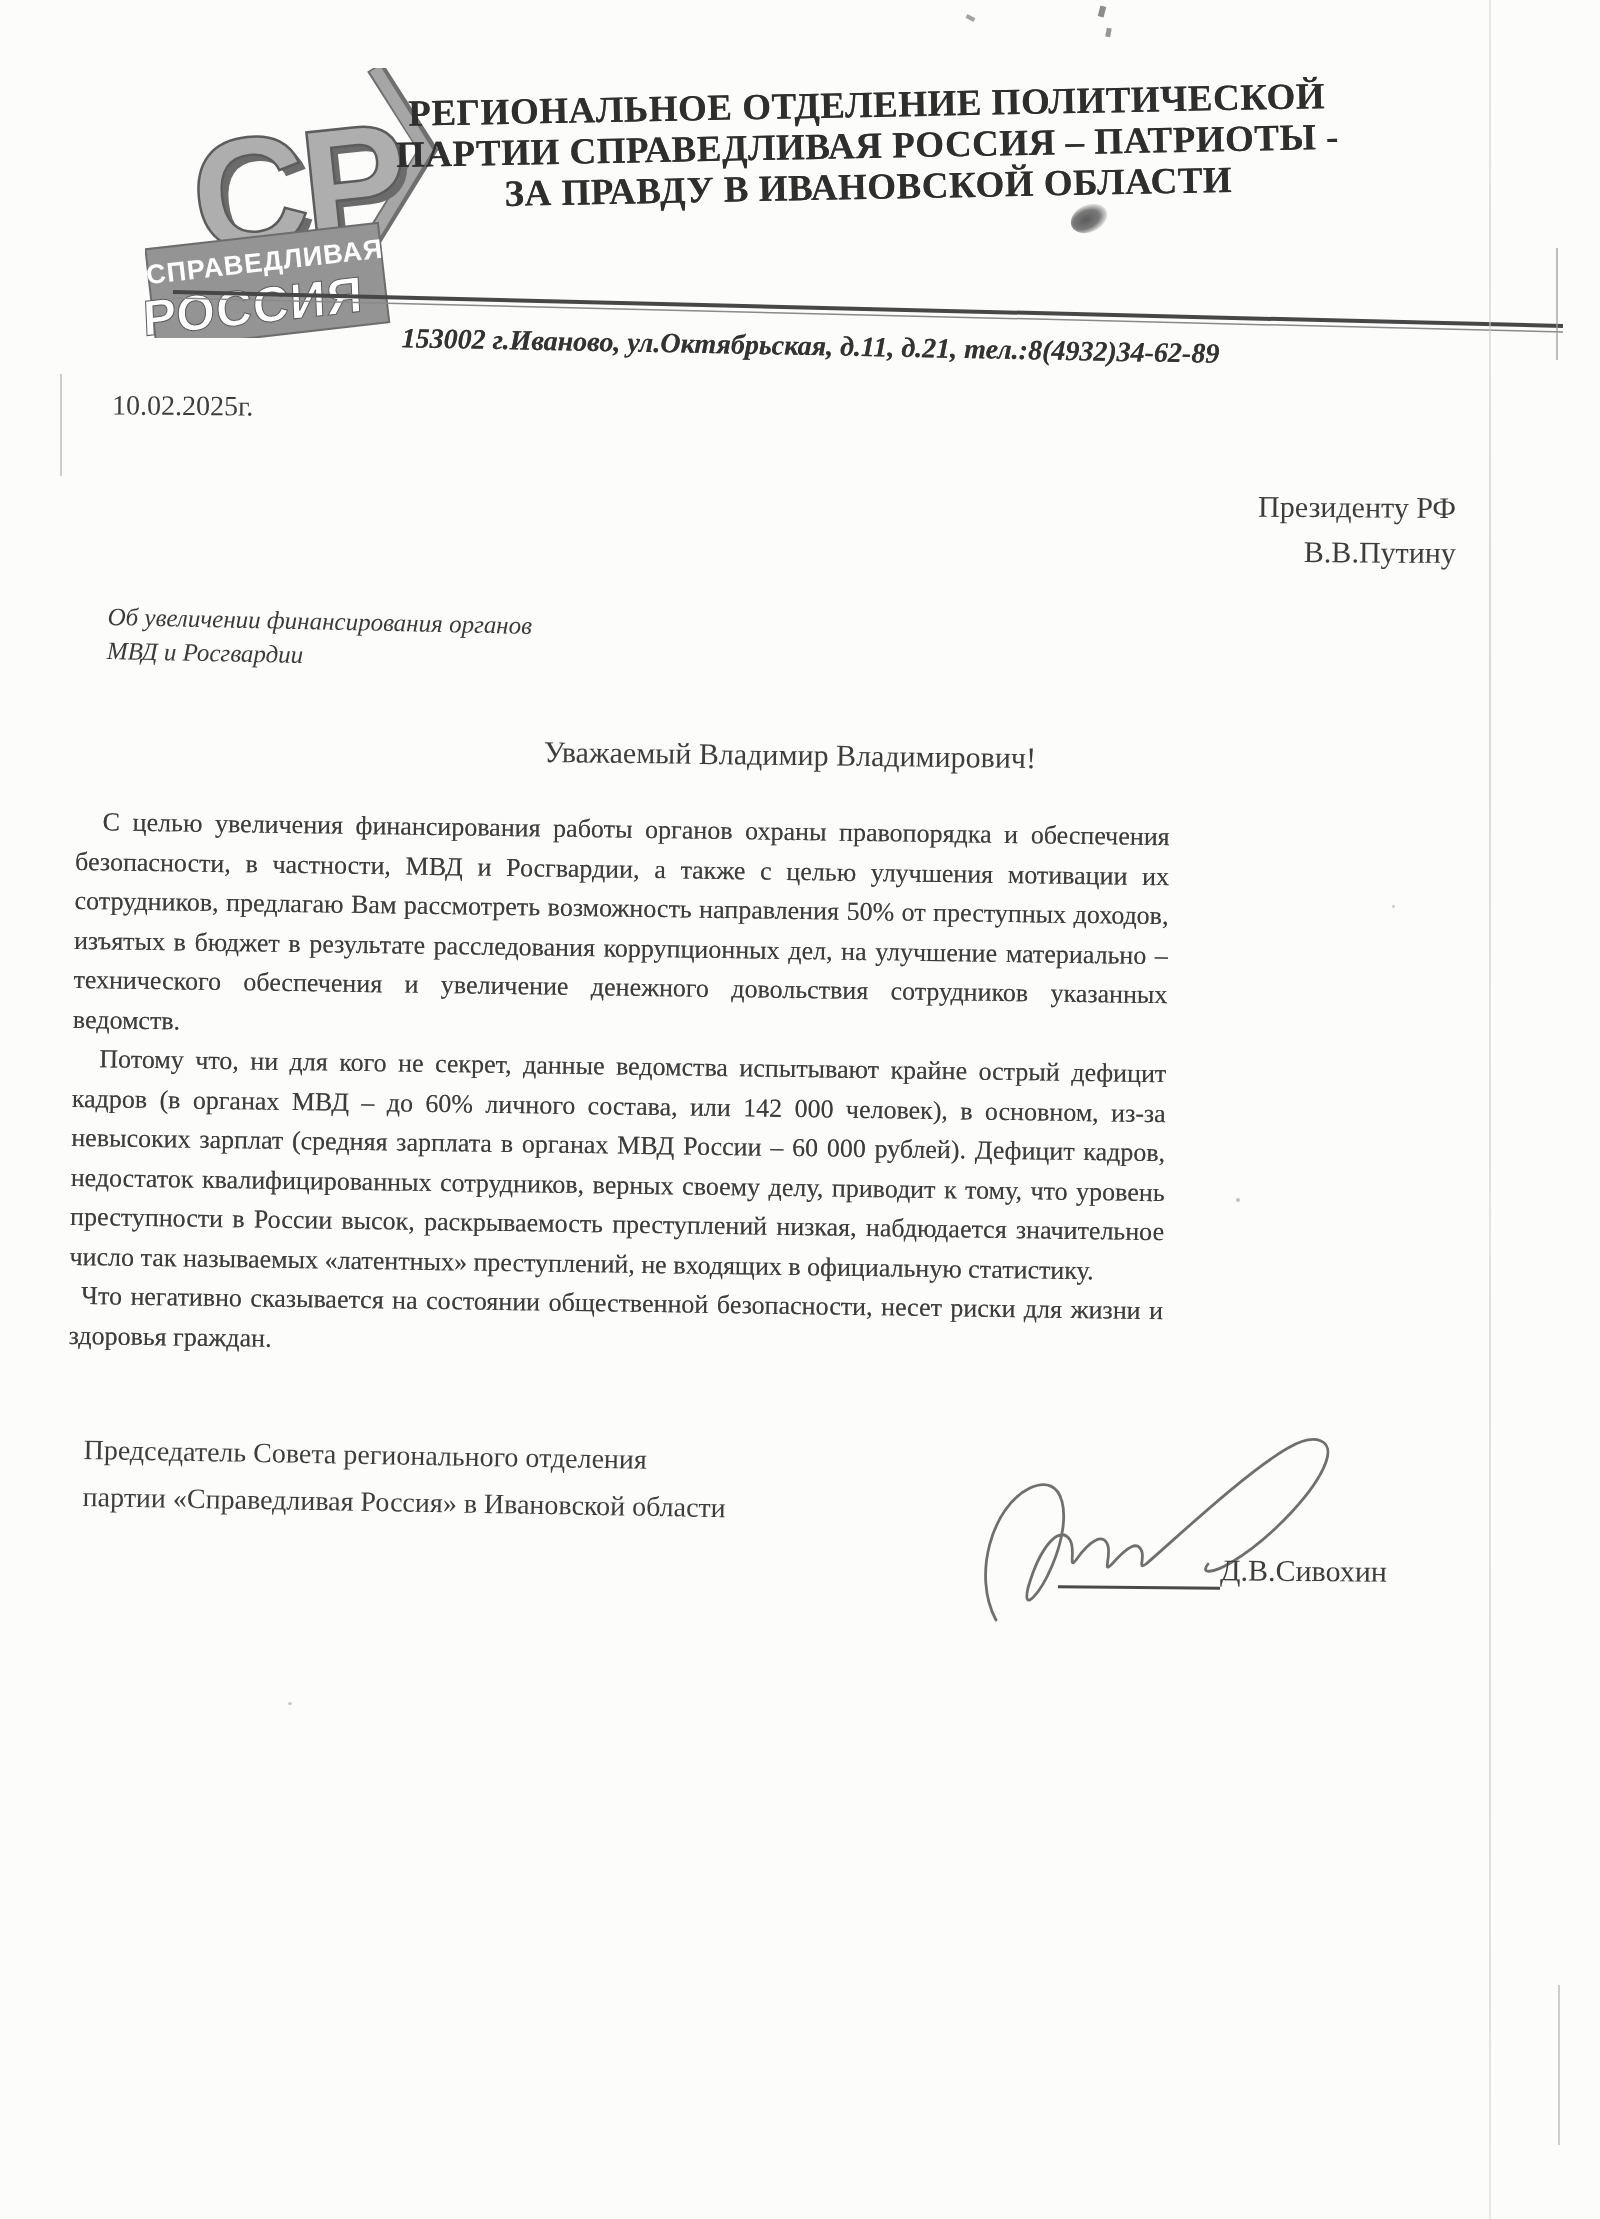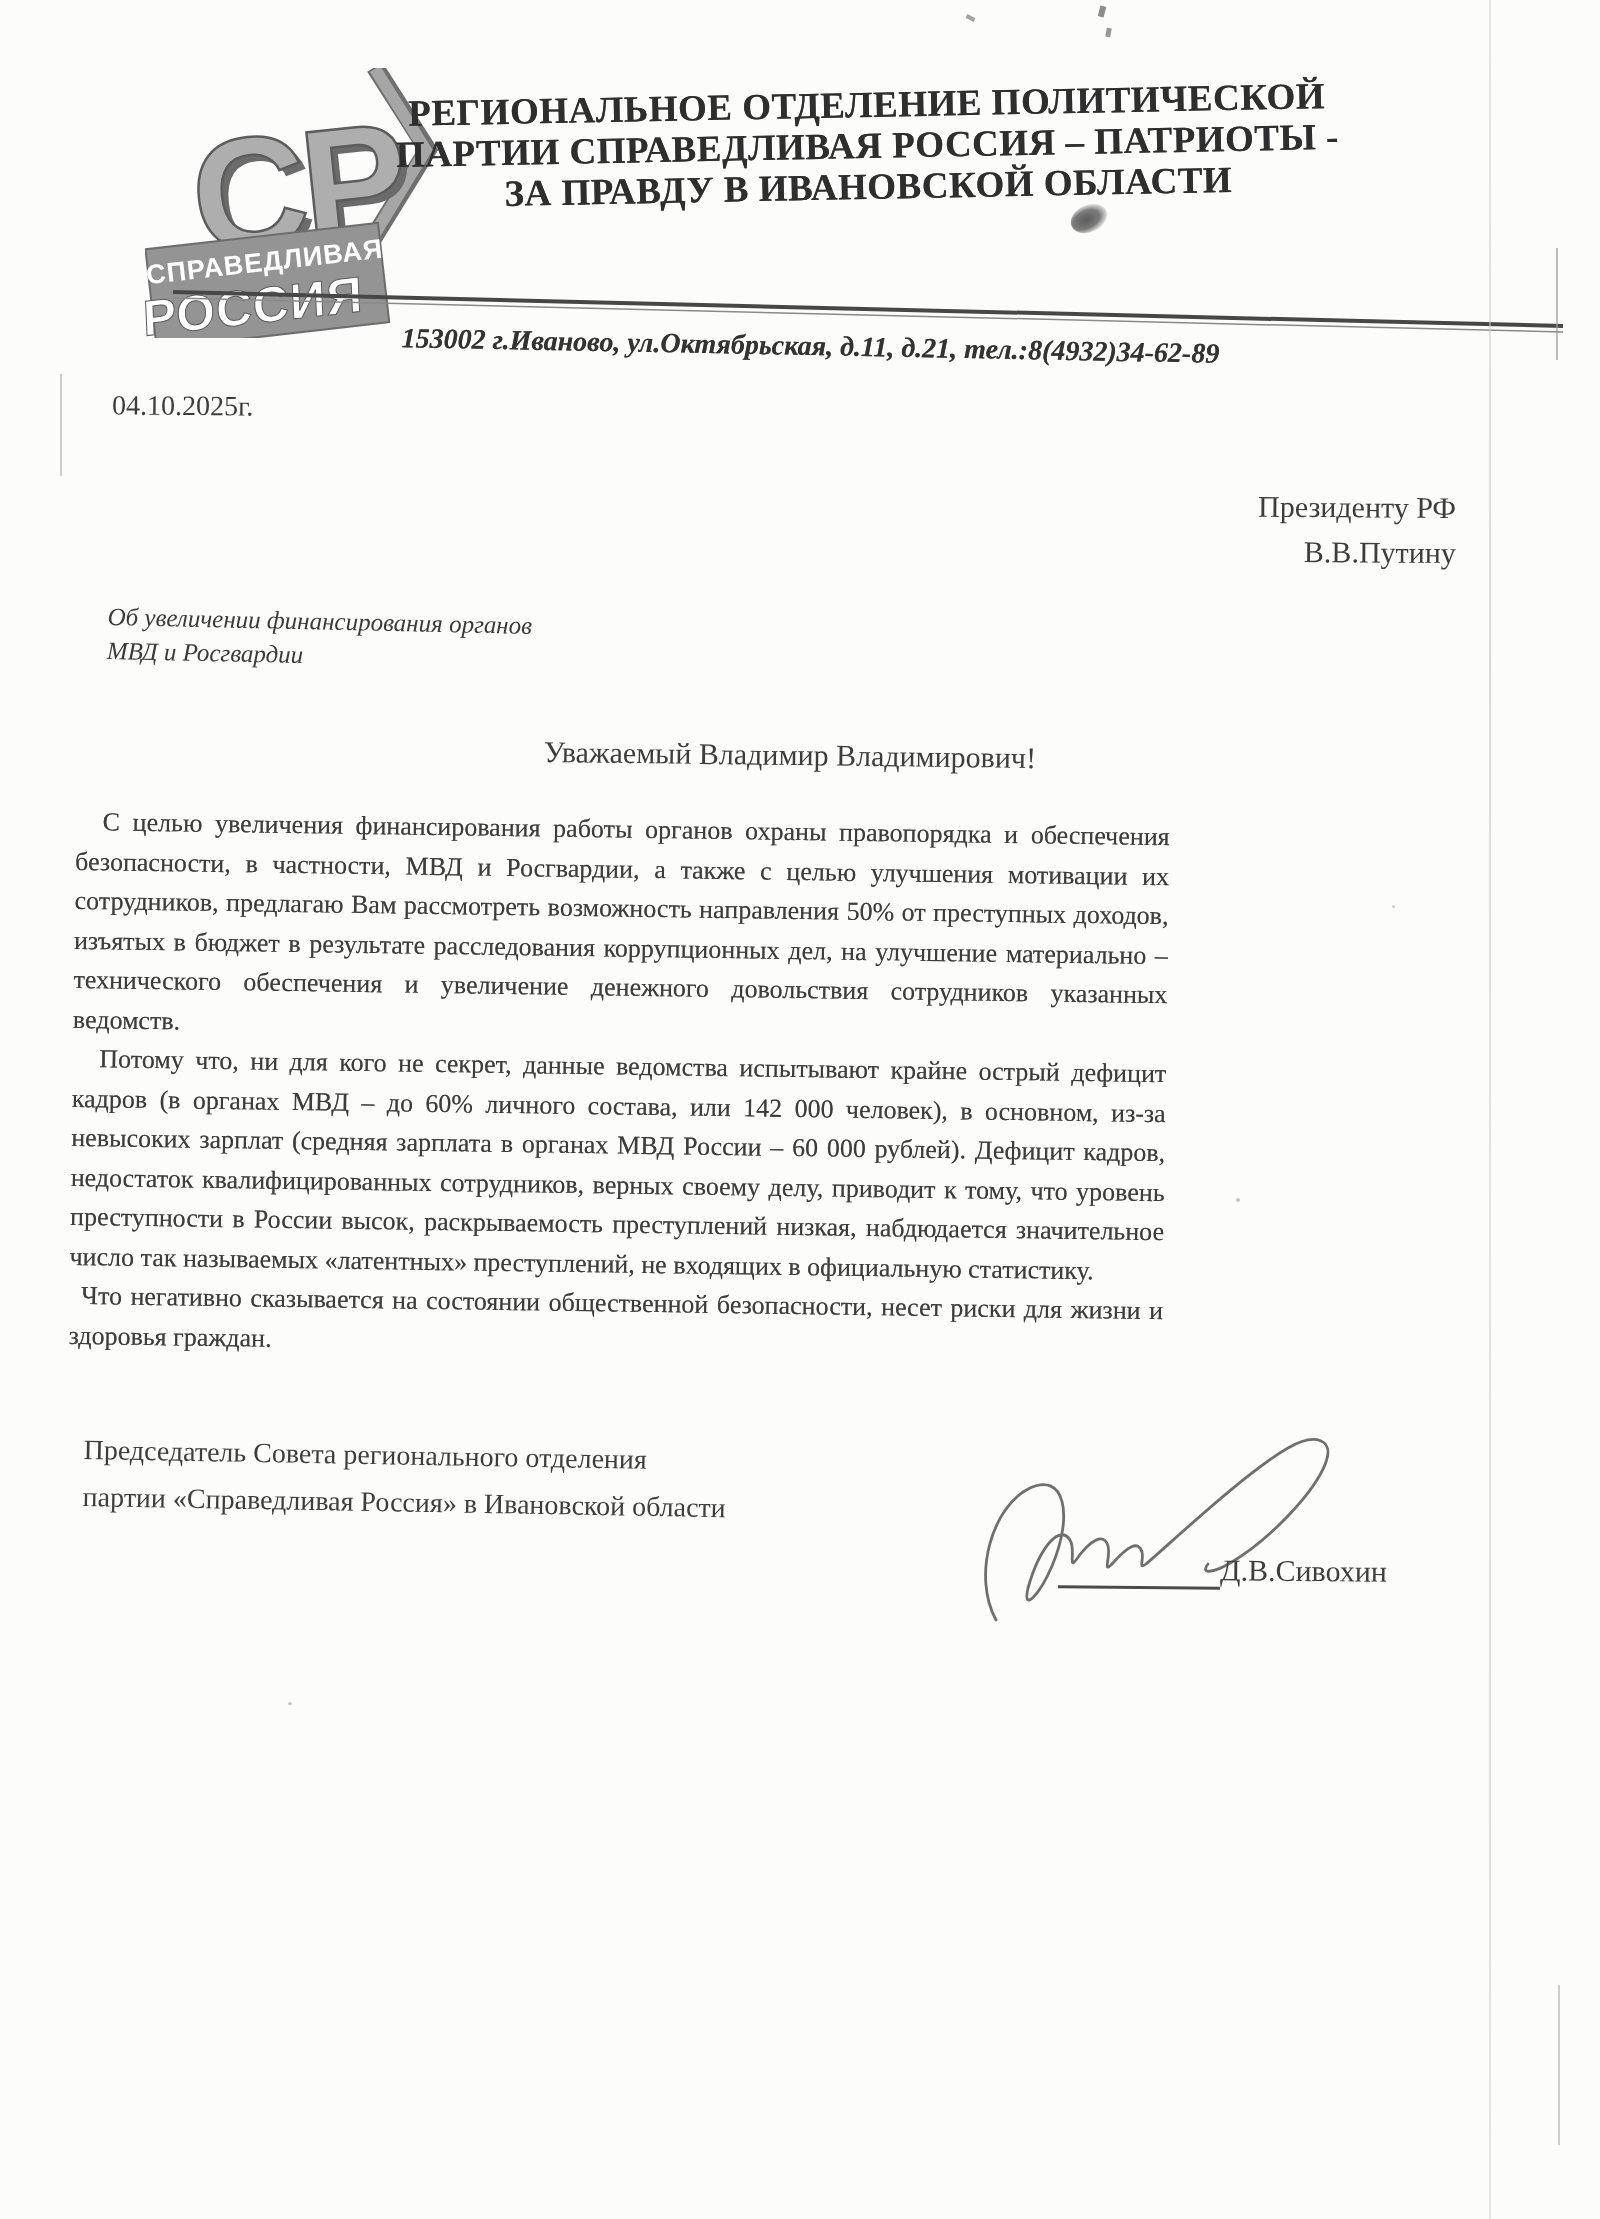--- a/index.html
+++ b/index.html
@@ -112,21 +112,21 @@
     <div>ЗА ПРАВДУ В ИВАНОВСКОЙ ОБЛАСТИ</div>
   </div>
 
   <svg class="divider" viewBox="0 0 1405 62">
     <line x1="8" y1="10" x2="1398" y2="44" stroke="#474747" stroke-width="4"></line>
     <line x1="8" y1="16" x2="1398" y2="50" stroke="#8a8a8a" stroke-width="1.5"></line>
   </svg>
 
   <div class="address-line">153002  г.Иваново, ул.Октябрьская, д.11, д.21,  тел.:8(4932)34-62-89</div>
 
-  <div class="date-line">04.10.2025г.</div>
+  <div class="date-line">10.02.2025г.</div>
 
   <div class="recipient">
     <div>Президенту РФ</div>
     <div>В.В.Путину</div>
   </div>
 
   <div class="subject">
     <div>Об увеличении финансирования органов</div>
     <div>МВД и Росгвардии</div>
   </div>

